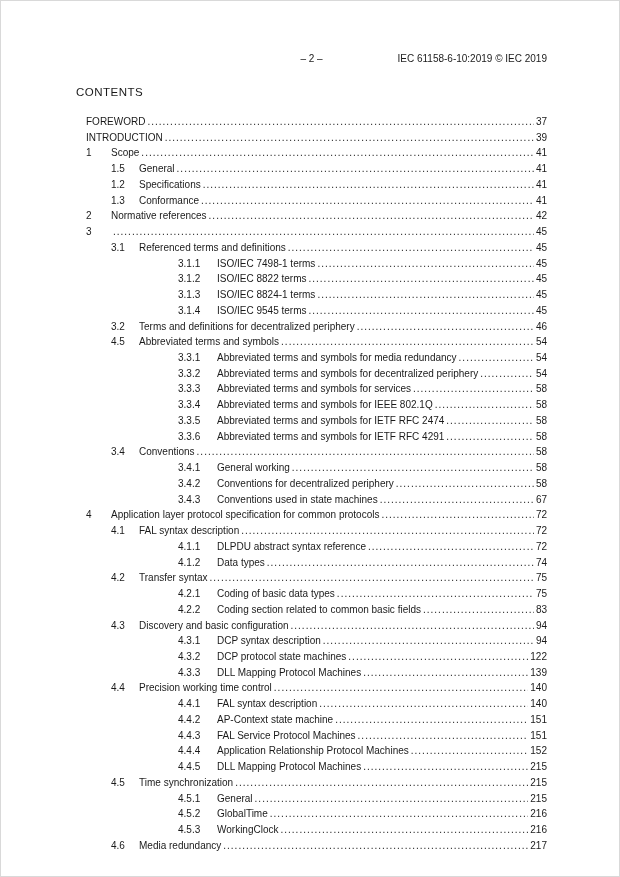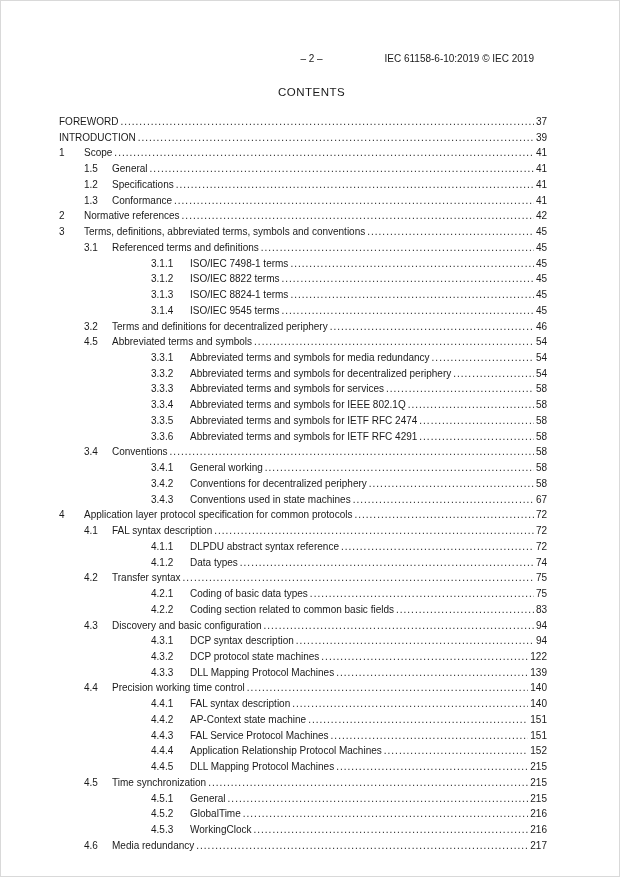--- a/index.html
+++ b/index.html
@@ -23,36 +23,35 @@
     font-size: 10px;
     line-height: 14px;
   }
   .hdr-center {
     position: absolute;
     left: 0; right: 0;
     text-align: center;
   }
   .hdr-right {
     position: absolute;
-    right: 13px;
+    right: 0;
     text-align: center;
   }
   .page-title {
     position: absolute;
     top: 85px;
     left: 75px;
     right: 72px;
-    text-align: center;
     font-size: 11.5px;
     letter-spacing: 0.5px;
   }
   .toc {
     position: absolute;
     top: 113px;
-    left: 58px;
+    left: 85px;
     right: 72px;
   }
   .toc-row {
     display: flex;
     align-items: baseline;
     font-size: 10px;
     line-height: 15.74px;
     height: 15.74px;
     white-space: nowrap;
   }
@@ -122,21 +121,20 @@
     <span class="pg">41</span>
   </div>
       <div class="toc-row lvl0">
     <span class="num">2</span>
     <span class="label">Normative references</span>
     <span class="dots">............................................................................................................................................................................................................................</span>
     <span class="pg">42</span>
   </div>
       <div class="toc-row lvl0">
     <span class="num">3</span>
-    <span class="label">Terms, definitions, abbreviated terms, symbols and conventions</span>
     <span class="dots">............................................................................................................................................................................................................................</span>
     <span class="pg">45</span>
   </div>
       <div class="toc-row lvl1">
     <span class="num">3.1</span>
     <span class="label">Referenced terms and definitions</span>
     <span class="dots">............................................................................................................................................................................................................................</span>
     <span class="pg">45</span>
   </div>
       <div class="toc-row lvl2">

